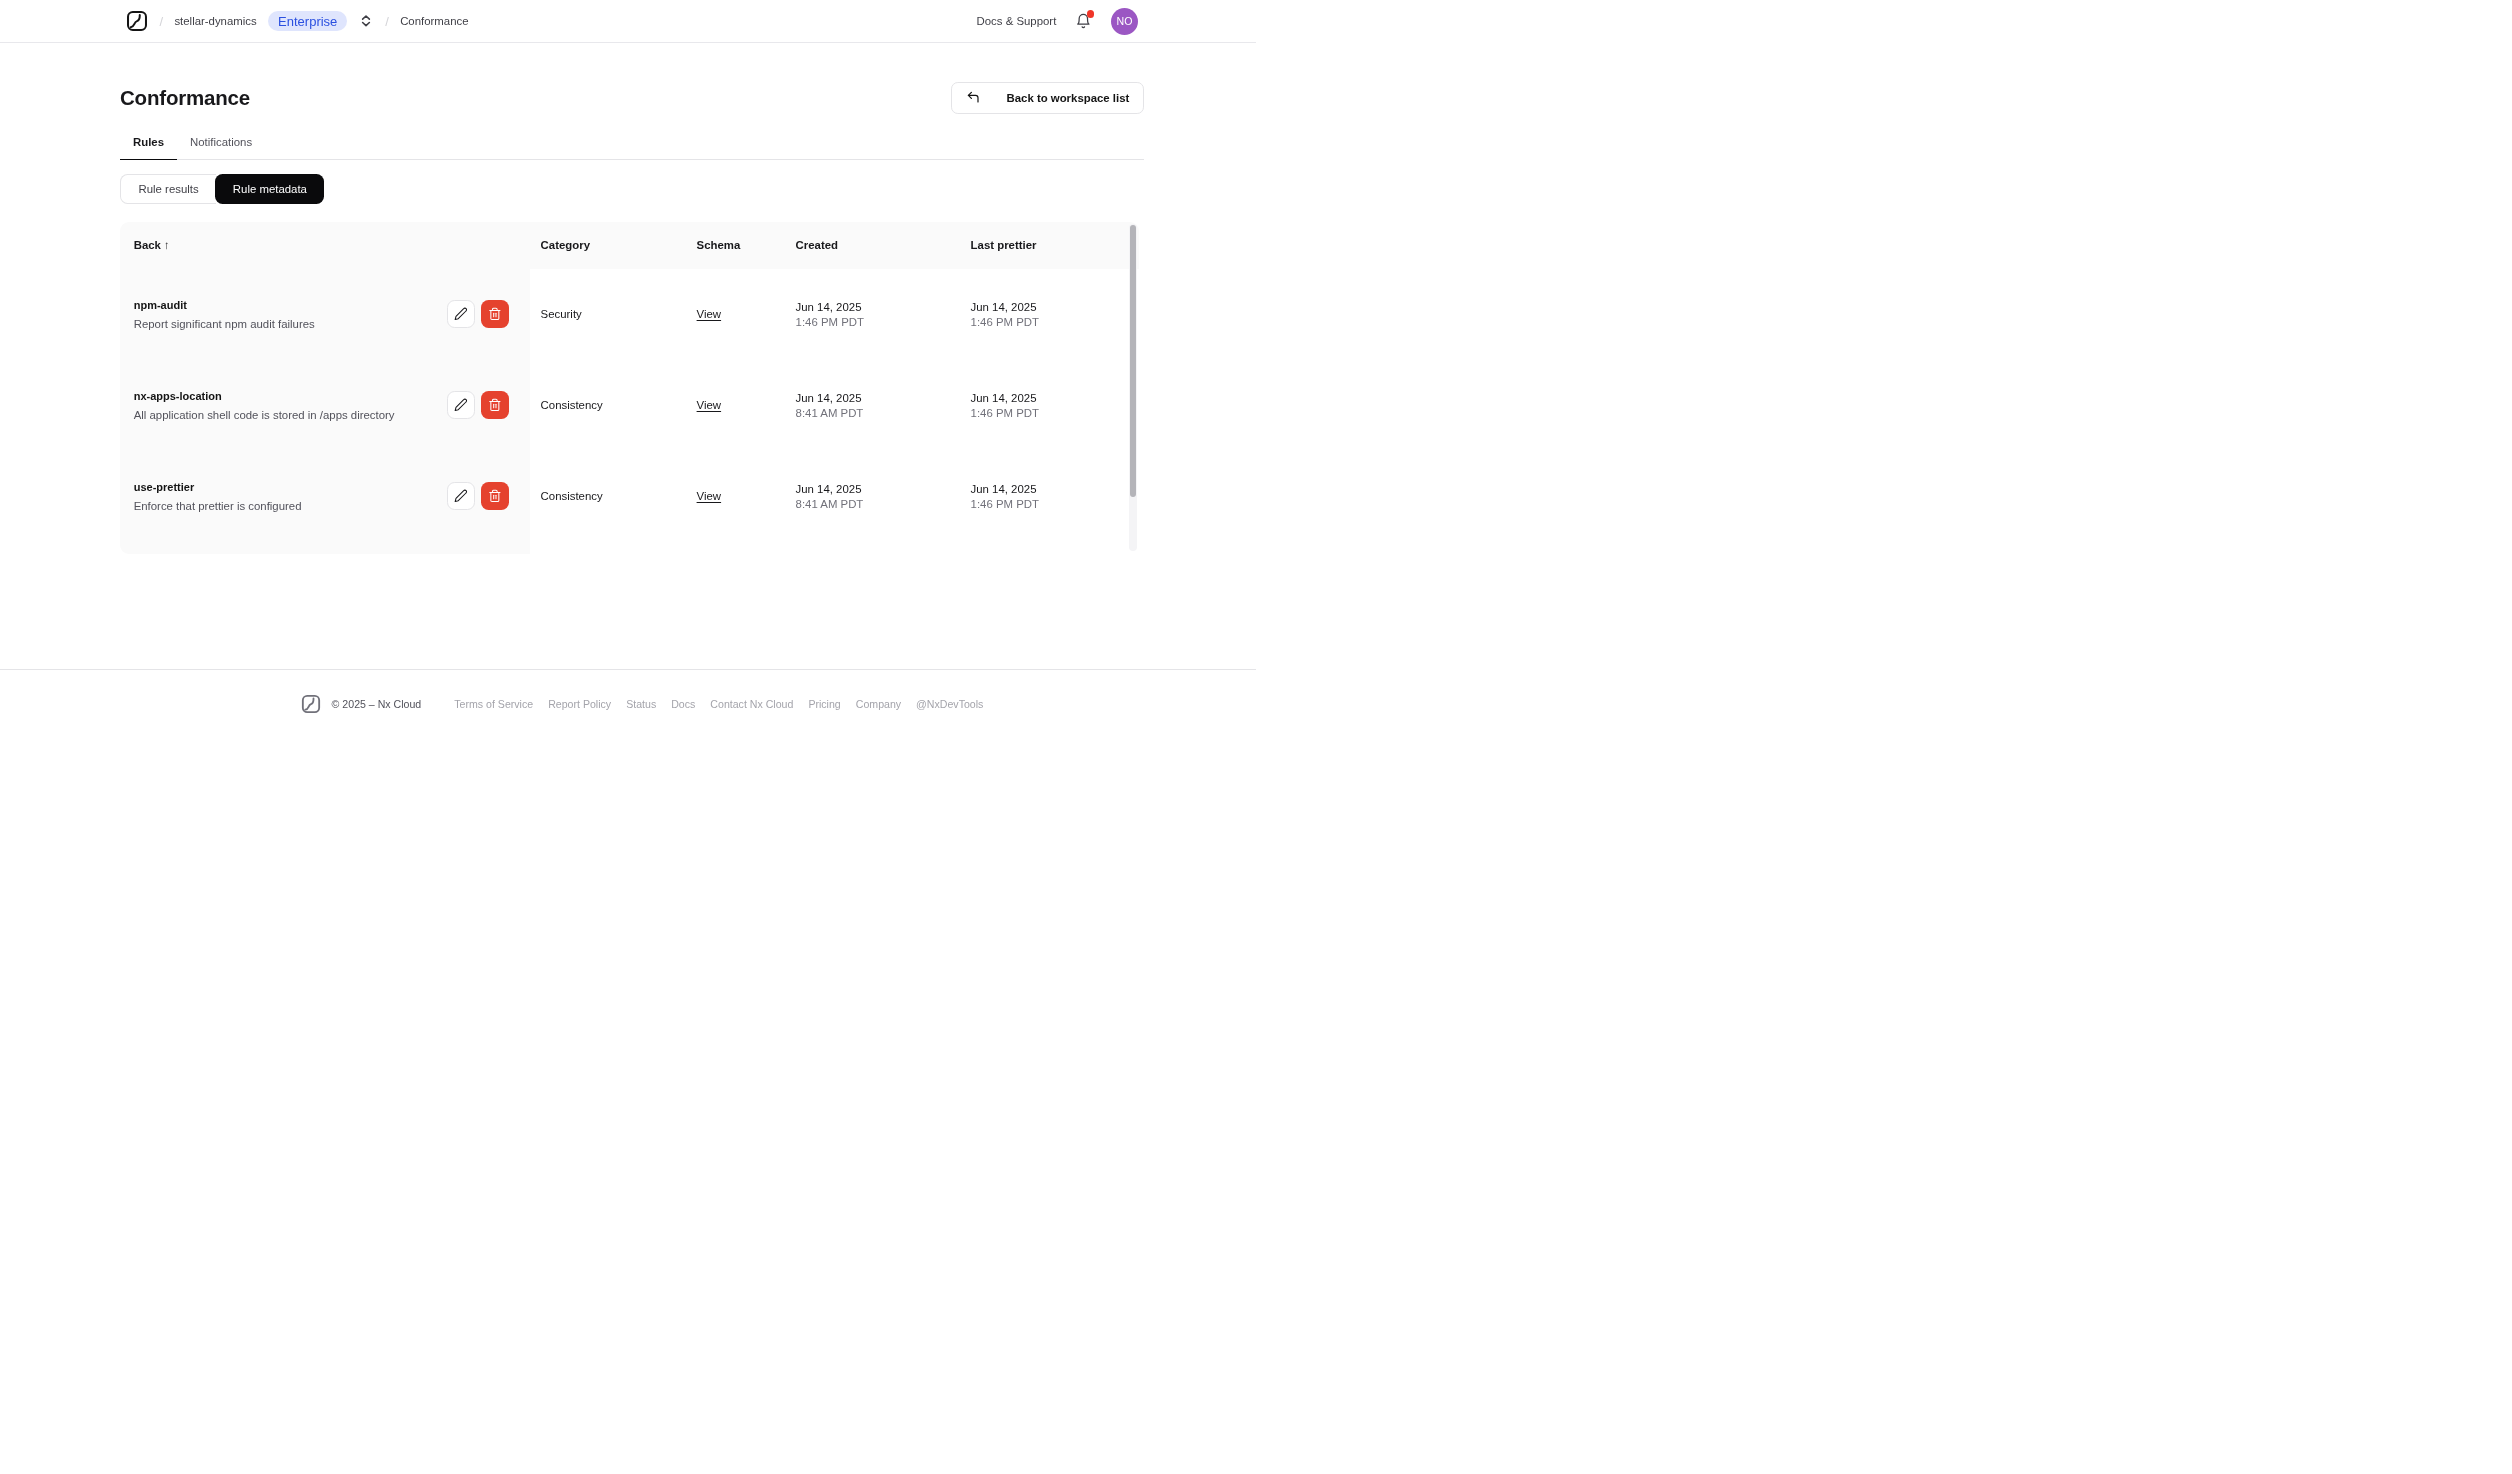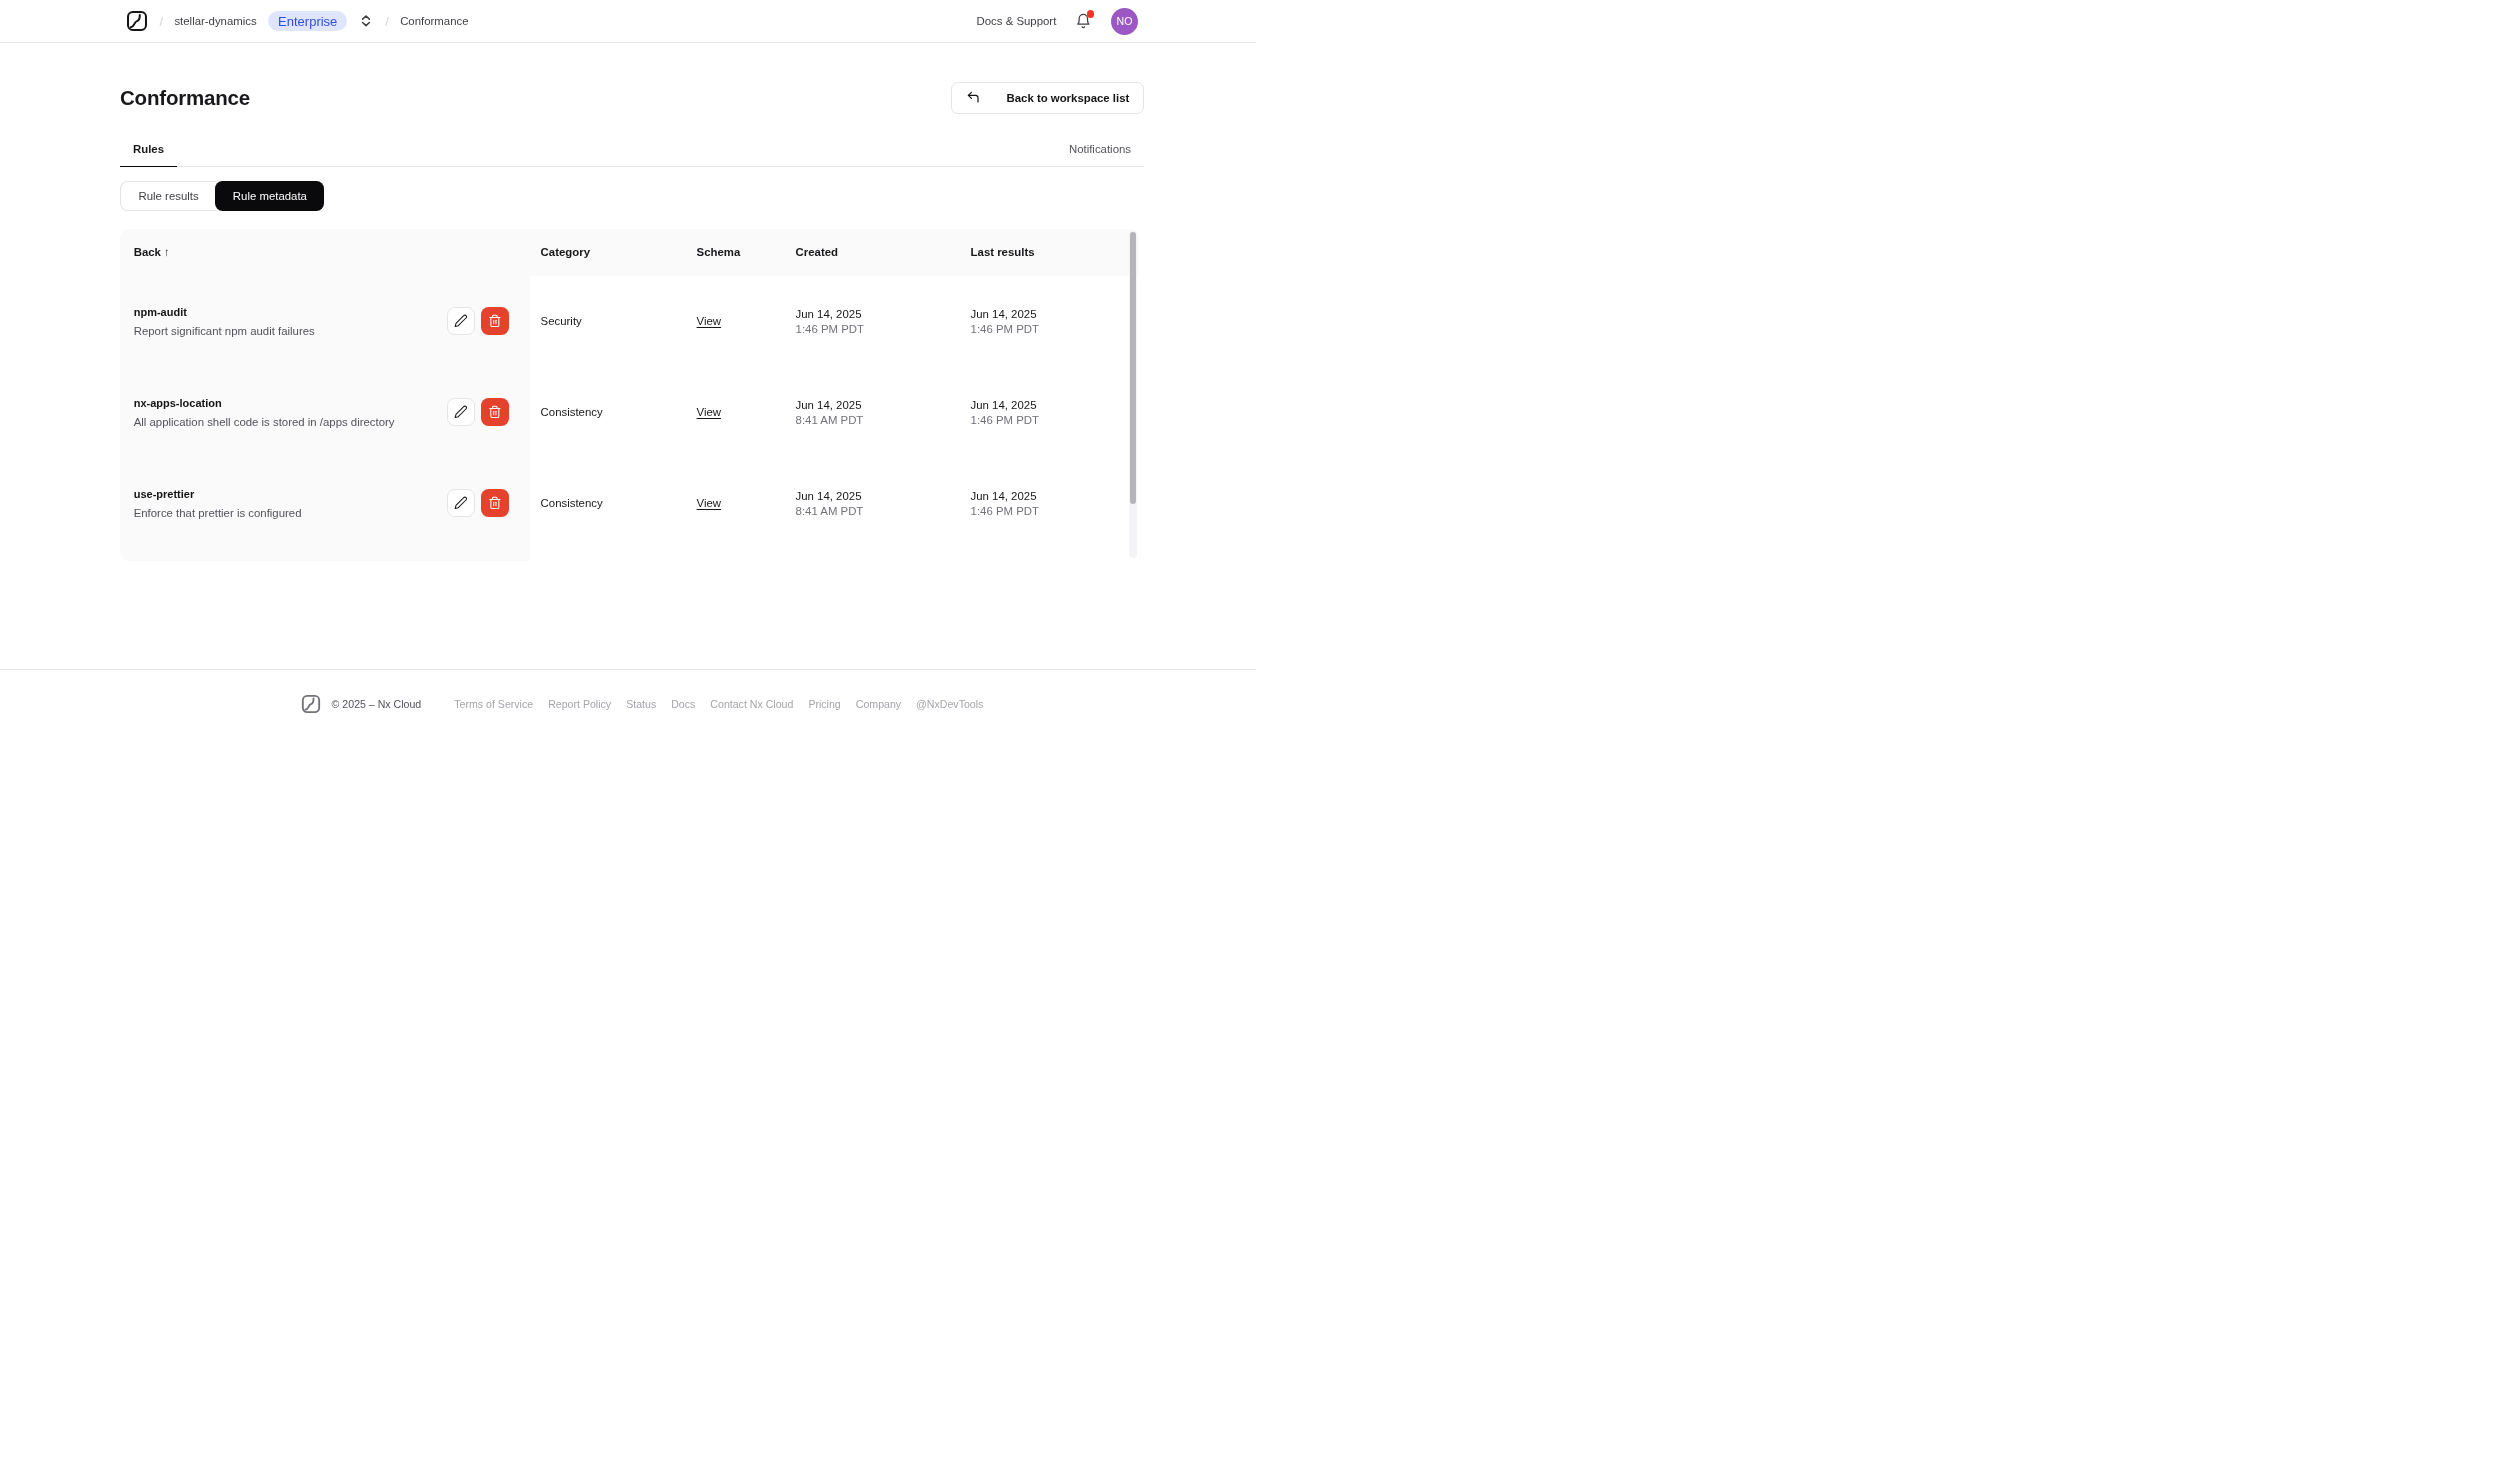--- a/index.html
+++ b/index.html
@@ -35,21 +35,21 @@
   
   .container{width:1024px;margin-left:120px;}
   .page-head{margin-top:38px;height:33px;display:flex;align-items:center;justify-content:space-between;}
   .page-title{font-size:20.5px;font-weight:700;margin:0;letter-spacing:-0.2px;}
   .back-btn{
     display:flex;align-items:center;gap:26px;height:32px;padding:0 13.7px;
     background:#fff;border:0.8px solid #e4e4e7;border-radius:6.8px;cursor:pointer;
     font-size:11.4px;font-weight:600;color:#141414;font-family:inherit;
   }
   
-  .tabs{margin-top:29px;display:flex;border-bottom:0.8px solid #e4e4e7;justify-content:space-between;}
+  .tabs{margin-top:22px;display:flex;border-bottom:0.8px solid #e4e4e7;}
   .tab{
     padding:0 13px 10.6px;font-size:11.4px;color:#52525b;background:none;border:none;cursor:pointer;
     border-bottom:1.5px solid transparent;margin-bottom:-0.8px;font-family:inherit;
   }
   .tab.active{color:#18181b;font-weight:600;border-bottom-color:#0a0a0c;}
   
   .segmented{margin-top:14.4px;display:flex;height:30px;}
   .seg{display:flex;align-items:center;padding:0 17.5px;font-size:11.4px;cursor:pointer;font-family:inherit;}
   .seg-inactive{background:#fff;border:0.8px solid #e4e4e7;border-right:none;border-radius:7.6px 0 0 7.6px;color:#3f3f46;}
   .seg-active{background:#0a0a0c;color:#fff;border:none;border-radius:7.6px;margin-left:-0.8px;font-weight:500;}
@@ -155,21 +155,21 @@
 
   <div class="table">
 
     <div class="thead">
       <div class="th">
         <span>Back</span><span class="sort-arrow">↑</span>
       </div>
       <div class="th">Category</div>
       <div class="th">Schema</div>
       <div class="th">Created</div>
-      <div class="th">Last results</div>
+      <div class="th">Last prettier</div>
     </div>
 
     <div class="trow">
       <div class="cell cell-rule">
         <div>
           <div class="rule-name">npm-audit</div>
           <div class="rule-desc">Report significant npm audit failures</div>
         </div>
         <div class="actions">
           <button class="icon-btn edit-btn">

